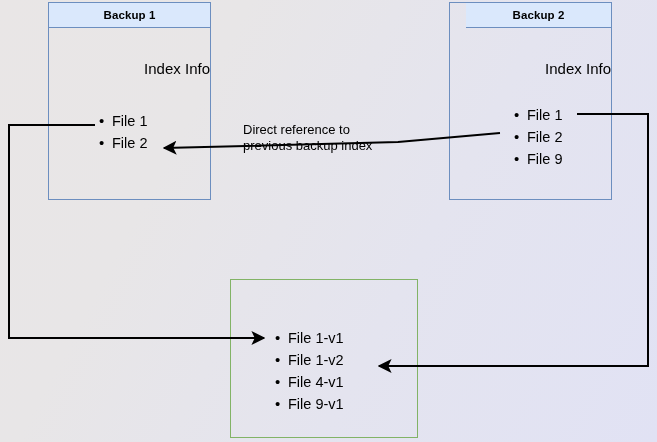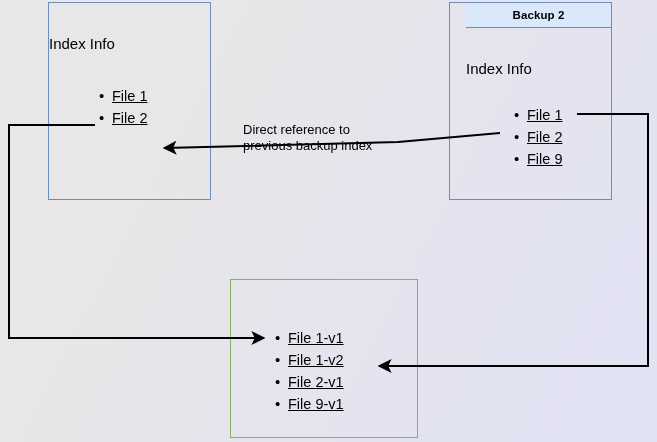--- a/index.html
+++ b/index.html
@@ -48,38 +48,37 @@
   .box-body {
     position: relative;
     height: calc(100% - 25px);
   }
 
   .section-title {
     position: absolute;
     left: 0;
     right: 0;
     top: 32px;
-    text-align: left;
+    text-align: right;
     font-size: 15px;
     color: #000000;
   }
 
   
   ul.items {
     position: absolute;
     margin: 0;
     padding: 0;
     list-style: none;
   }
   ul.items li {
     font-size: 14.5px;
     line-height: 21px;
     color: #000000;
     white-space: nowrap;
-    text-decoration: underline;
   }
   ul.items li::before {
     content: "\2022";
     display: inline-block;
     width: 13px;
     font-size: 15px;
   }
 
   #backup1-items { left: 50px; top: 82px; }
   #backup2-items { left: 48px; top: 76px; }
@@ -106,20 +105,21 @@
     height: 442px;
     pointer-events: none;
   }
 </style>
 </head>
 <body>
 
 <div id="canvas">
 
   <div class="box" id="backup1" style="left:48px; top:2px; width:163px; height:198px;">
+    <div class="box-header">Backup 1</div>
     <div class="box-body">
       <div class="section-title">Index Info</div>
       <ul class="items" id="backup1-items">
         <li>File 1</li>
         <li>File 2</li>
       </ul>
     </div>
   </div>
 
   <div class="box" id="backup2" style="left:449px; top:2px; width:163px; height:198px;padding-left:16px;">
@@ -132,21 +132,21 @@
         <li>File 9</li>
       </ul>
     </div>
   </div>
 
   <div class="box green" id="dedup" style="left:230px; top:279px; width:188px; height:159px;">
     <div class="box-body">
       <ul class="items" id="dedup-items">
         <li>File 1-v1</li>
         <li>File 1-v2</li>
-        <li>File 2-v1</li>
+        <li>File 4-v1</li>
         <li>File 9-v1</li>
       </ul>
     </div>
   </div>
 
   <div id="center-caption">
     <div>Direct reference to</div>
     <div>previous backup index</div>
   </div>
 

